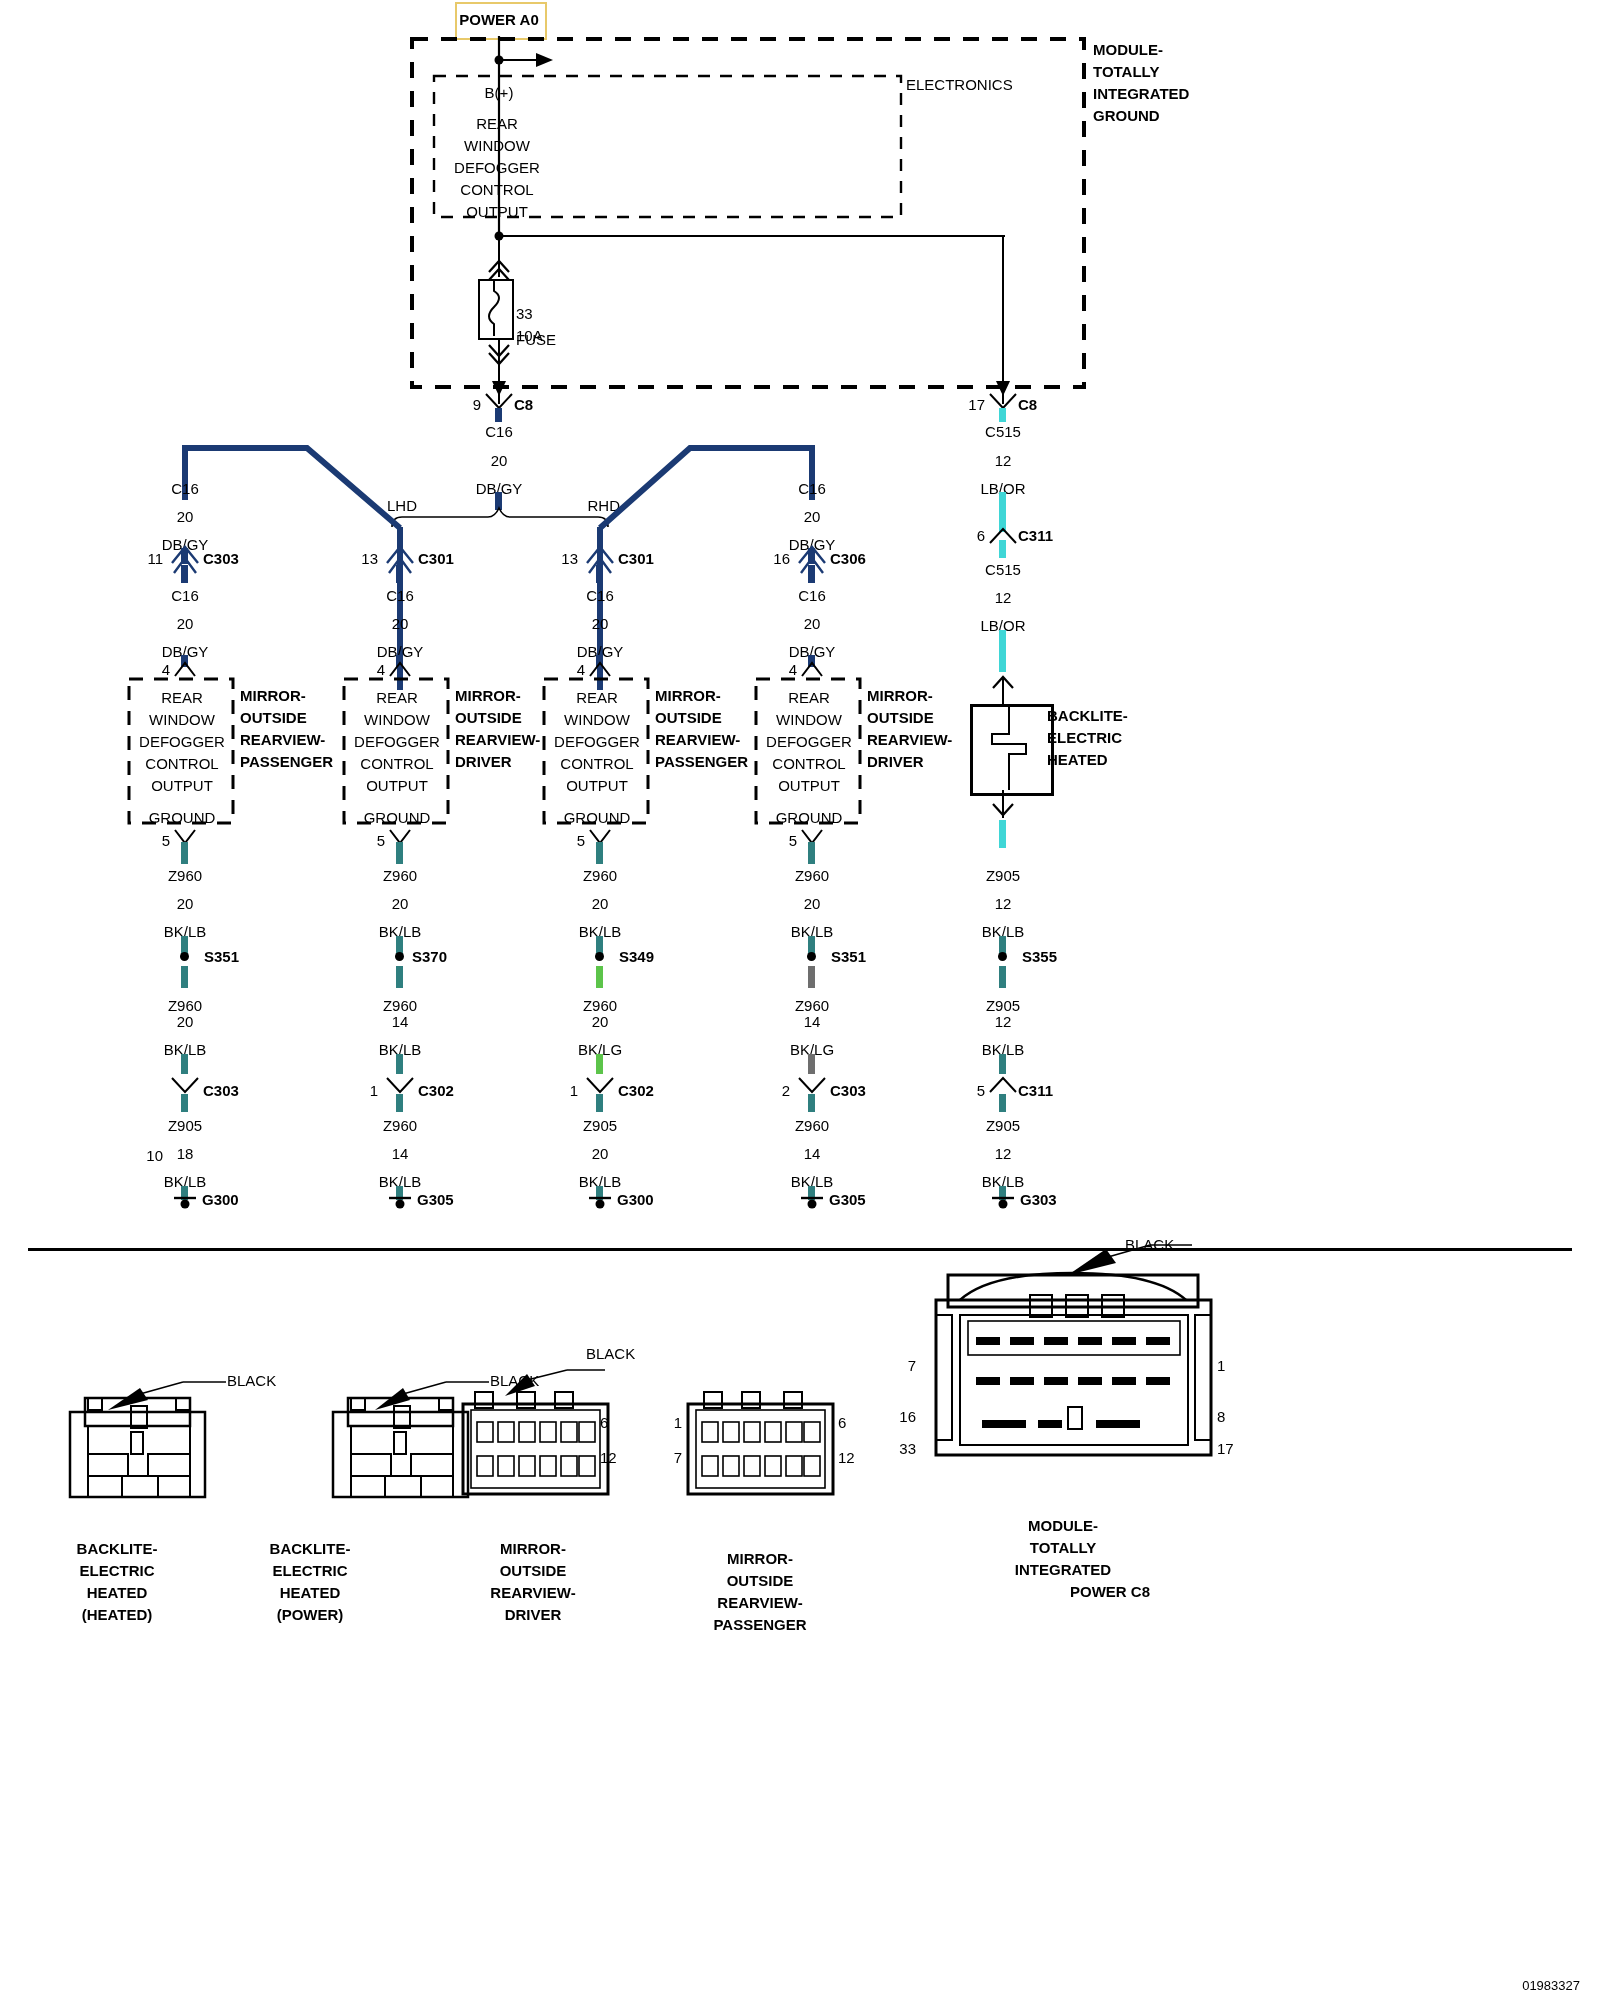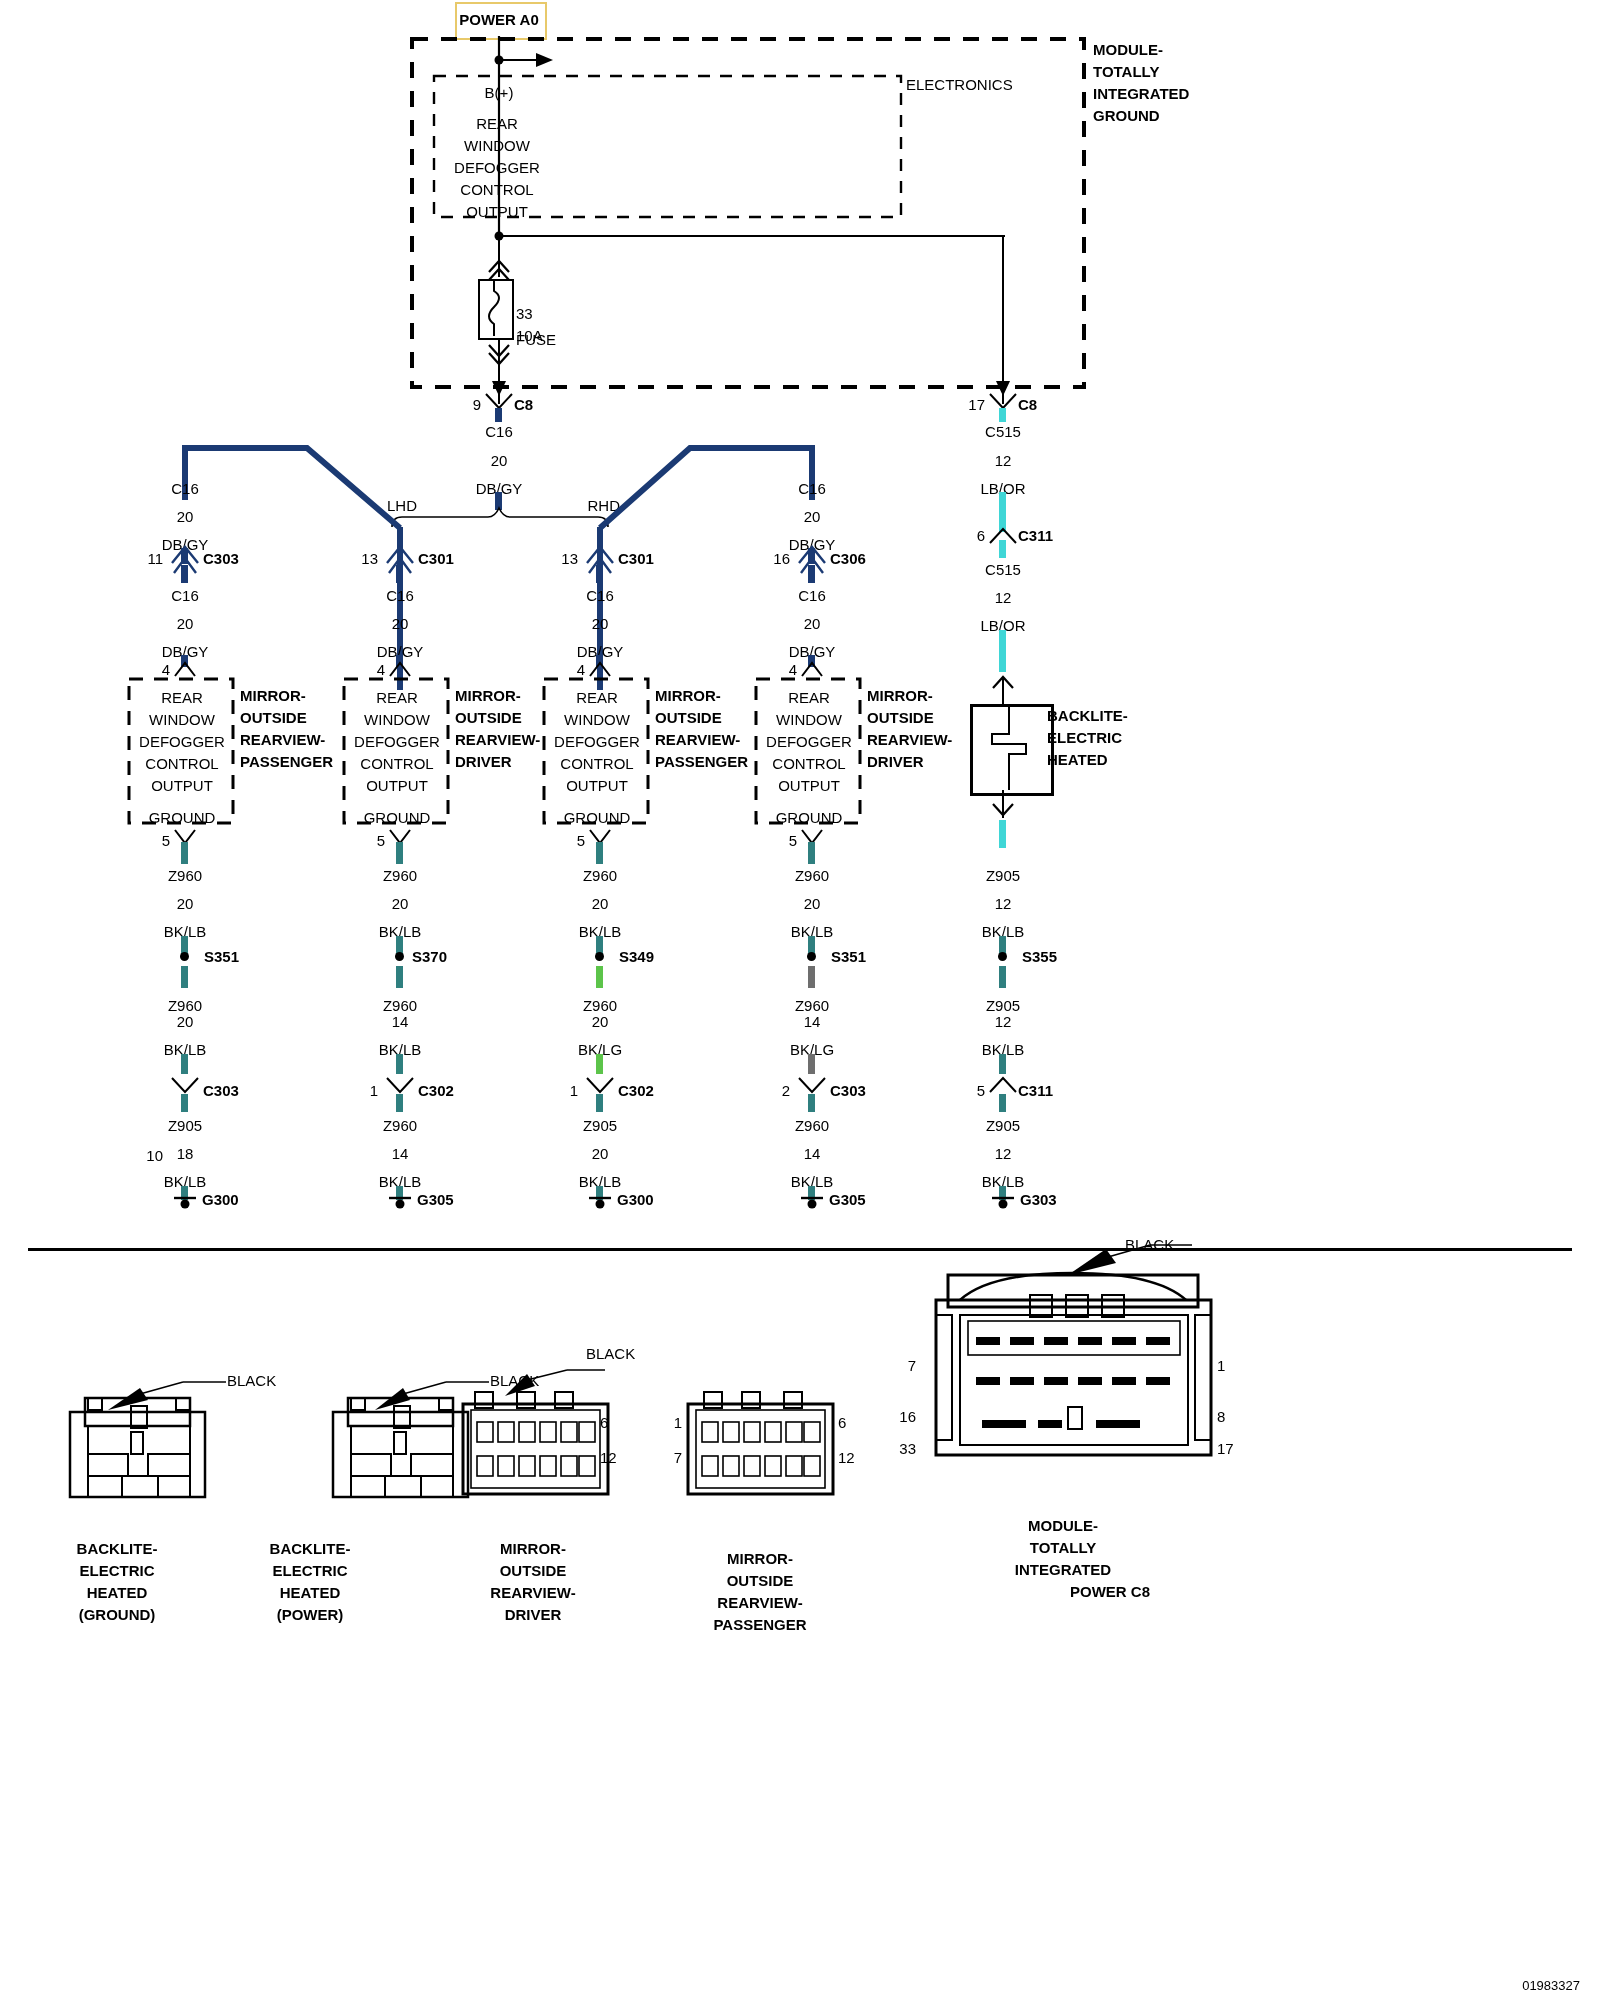--- a/index.html
+++ b/index.html
@@ -442,21 +442,21 @@
     <line x1="118" y1="96" x2="118" y2="117" stroke="#000" stroke-width="2"></line>
 
     <polygon points="68,30 100,8 108,20" fill="#000"></polygon>
     <line x1="100" y1="14" x2="143" y2="2" stroke="#000" stroke-width="1.6"></line>
     <line x1="143" y1="2" x2="186" y2="2" stroke="#000" stroke-width="1.6"></line>
   </svg>
   <div class="t" style="left:227px;top:1373px;">BLACK</div>
   <div class="tb c" style="left:117px;top:1541px;">BACKLITE-</div>
   <div class="tb c" style="left:117px;top:1563px;">ELECTRIC</div>
   <div class="tb c" style="left:117px;top:1585px;">HEATED</div>
-  <div class="tb c" style="left:117px;top:1607px;">(GROUND)</div>
+  <div class="tb c" style="left:117px;top:1607px;">(HEATED)</div>
 
   <svg style="left:303px;top:1380px;width:200px;height:140px;">
     <rect x="30" y="32" width="135" height="85" fill="none" stroke="#000" stroke-width="2.5"></rect>
     <rect x="45" y="18" width="105" height="28" fill="none" stroke="#000" stroke-width="2.5"></rect>
     <rect x="48" y="46" width="102" height="50" fill="none" stroke="#000" stroke-width="2"></rect>
     <rect x="48" y="18" width="14" height="12" fill="none" stroke="#000" stroke-width="2"></rect>
     <rect x="136" y="18" width="14" height="12" fill="none" stroke="#000" stroke-width="2"></rect>
     <rect x="91" y="26" width="16" height="22" fill="none" stroke="#000" stroke-width="2"></rect>
     <rect x="91" y="52" width="12" height="22" fill="none" stroke="#000" stroke-width="2"></rect>
     <rect x="48" y="74" width="40" height="22" fill="none" stroke="#000" stroke-width="2"></rect>

